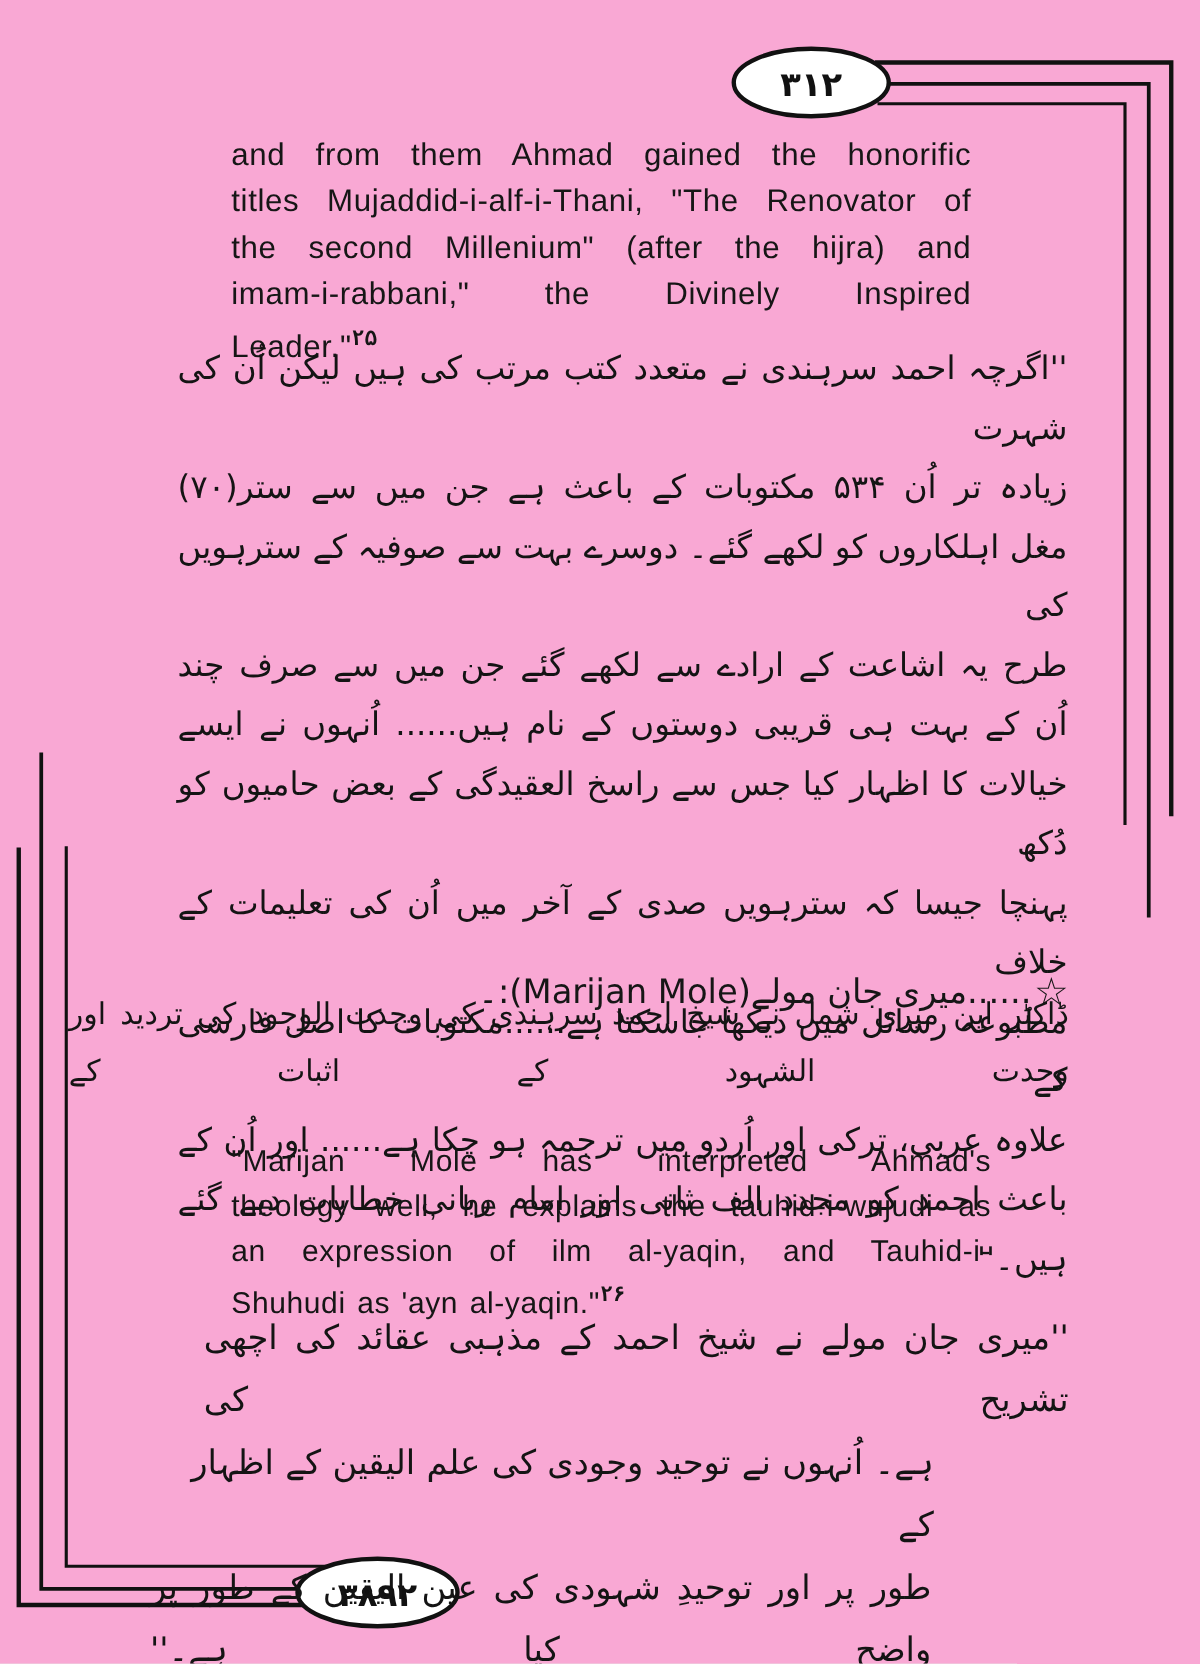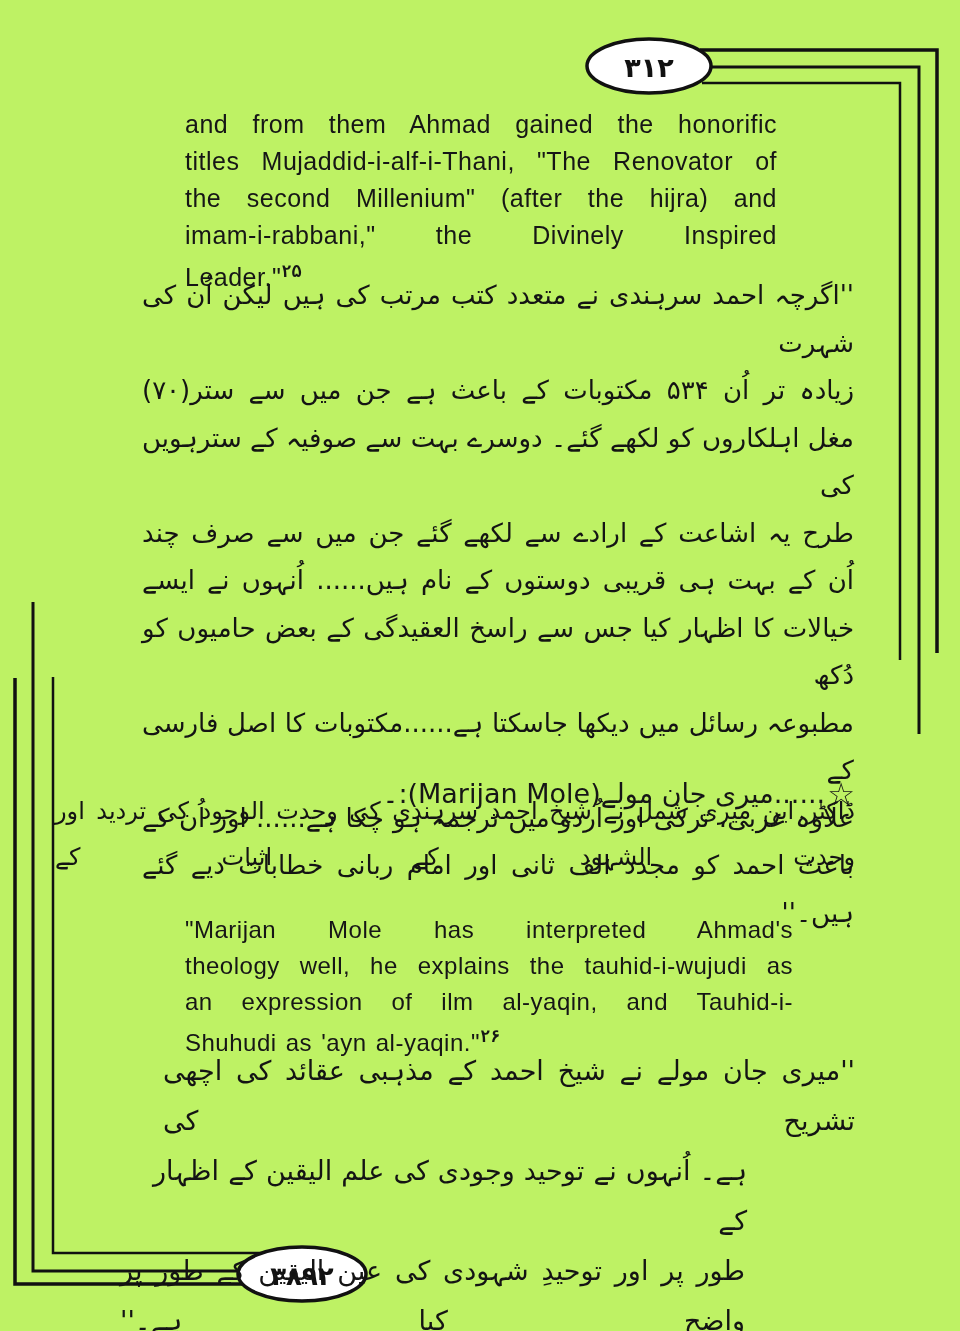--- a/index.html
+++ b/index.html
@@ -1,19 +1,19 @@
 <!DOCTYPE html>
 <html lang="ur"><head>
 <meta charset="utf-8">
 <style>
   html,body{margin:0;padding:0;background:#e8e8e8;}
   .page{
     position:relative;
     width:960px;height:1331px;
-    background:#bef264;
+    background:#f9a8d4;
     overflow:hidden;
     font-family:"Liberation Sans",sans-serif;
     color:#161616;
   }
   .frame{position:absolute;left:0;top:0;pointer-events:none;}
   .frame-num{
     font-family:"DejaVu Sans",sans-serif;
     font-weight:bold;
   }
   
@@ -91,20 +91,21 @@
     <div class="eline last"><span>Leader."</span><sup class="fnmark">۲۵</sup></div>
   </div>
 
   <div class="urdu urdu1" dir="rtl">
     <div class="uline">''اگرچہ احمد سرہندی نے متعدد کتب مرتب کی ہیں لیکن اُن کی شہرت</div>
     <div class="uline">زیادہ تر اُن ۵۳۴ مکتوبات کے باعث ہے جن میں سے ستر(۷۰)</div>
     <div class="uline">مغل اہلکاروں کو لکھے گئے۔ دوسرے بہت سے صوفیہ کے سترہویں کی</div>
     <div class="uline">طرح یہ اشاعت کے ارادے سے لکھے گئے جن میں سے صرف چند</div>
     <div class="uline">اُن کے بہت ہی قریبی دوستوں کے نام ہیں...... اُنہوں نے ایسے</div>
     <div class="uline">خیالات کا اظہار کیا جس سے راسخ العقیدگی کے بعض حامیوں کو دُکھ</div>
+    <div class="uline">پہنچا جیسا کہ سترہویں صدی کے آخر میں اُن کی تعلیمات کے خلاف</div>
     <div class="uline">مطبوعہ رسائل میں دیکھا جاسکتا ہے......مکتوبات کا اصل فارسی کے</div>
     <div class="uline">علاوہ عربی، ترکی اور اُردو میں ترجمہ ہو چکا ہے...... اور اُن کے</div>
     <div class="uline">باعث احمد کو مجدد الف ثانی اور امام ربانی خطابات دیے گئے ہیں۔''</div>
   </div>
 
   <div class="heading" dir="rtl">
     <span class="star">☆</span><span>......میری جان مولے(Marijan Mole):۔</span>
   </div>
 
   <div class="urdu urdu2" dir="rtl">

